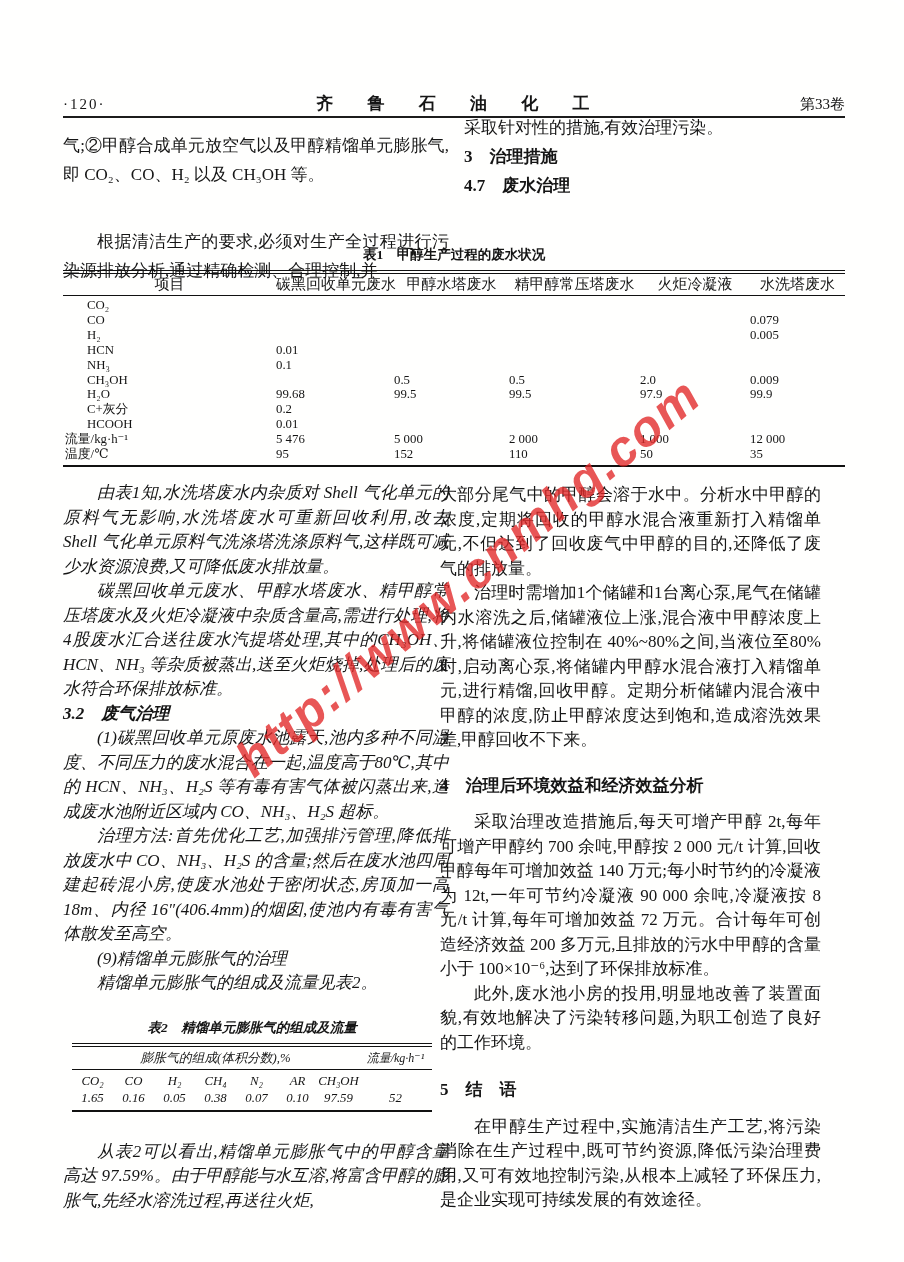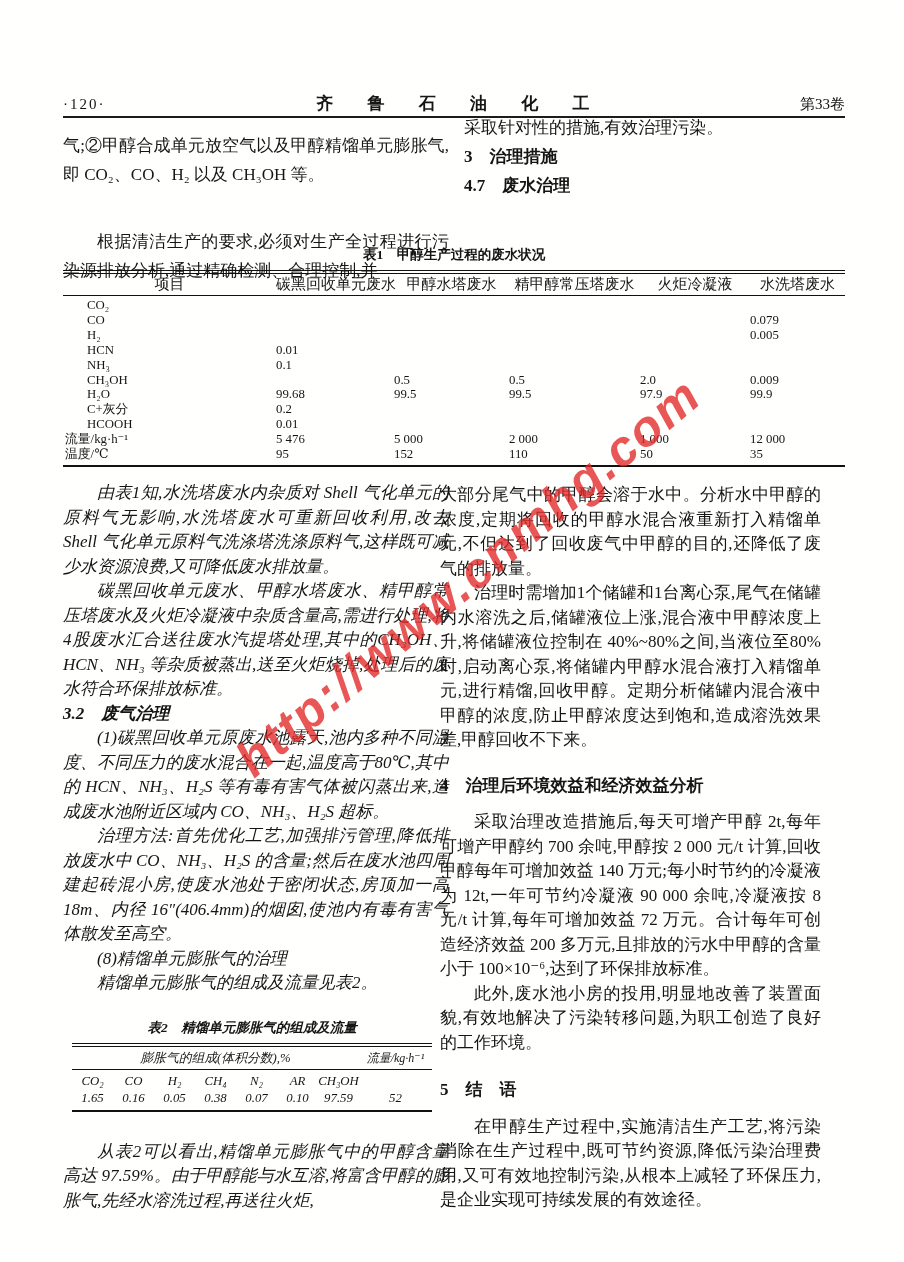--- a/index.html
+++ b/index.html
@@ -177,21 +177,21 @@
       </div>
     </div>
   </div>
 
   <div class="col left-main">
     <p class="ind">由表1知,水洗塔废水内杂质对 Shell 气化单元的原料气无影响,水洗塔废水可重新回收利用,改去 Shell 气化单元原料气洗涤塔洗涤原料气,这样既可减少水资源浪费,又可降低废水排放量。</p>
     <p class="ind">碳黑回收单元废水、甲醇水塔废水、精甲醇常压塔废水及火炬冷凝液中杂质含量高,需进行处理,将4股废水汇合送往废水汽提塔处理,其中的CH₃OH、HCN、NH₃ 等杂质被蒸出,送至火炬烧掉,处理后的废水符合环保排放标准。</p>
     <p class="sec-h">3.2　废气治理</p>
     <p class="ind">(1)碳黑回收单元原废水池露天,池内多种不同温度、不同压力的废水混合在一起,温度高于80℃,其中的 HCN、NH₃、H₂S 等有毒有害气体被闪蒸出来,造成废水池附近区域内 CO、NH₃、H₂S 超标。</p>
     <p class="ind">治理方法:首先优化工艺,加强排污管理,降低排放废水中 CO、NH₃、H₂S 的含量;然后在废水池四周建起砖混小房,使废水池处于密闭状态,房顶加一高 18m、内径 16″(406.4mm)的烟囱,使池内有毒有害气体散发至高空。</p>
-    <p class="ind">(8)精馏单元膨胀气的治理</p>
+    <p class="ind">(9)精馏单元膨胀气的治理</p>
     <p class="ind">精馏单元膨胀气的组成及流量见表2。</p>
 
     <div class="tbl2-wrap">
       <div class="t-title">表2　精馏单元膨胀气的组成及流量</div>
       <div class="t2">
         <div class="t2-cell t2-group">膨胀气的组成(体积分数),%</div>
         <div class="t2-cell t2-flowh">流量/kg·h⁻¹</div>
         <div class="t2-cell t2-sp">CO₂</div>
         <div class="t2-cell t2-sp">CO</div>
         <div class="t2-cell t2-sp">H₂</div>

